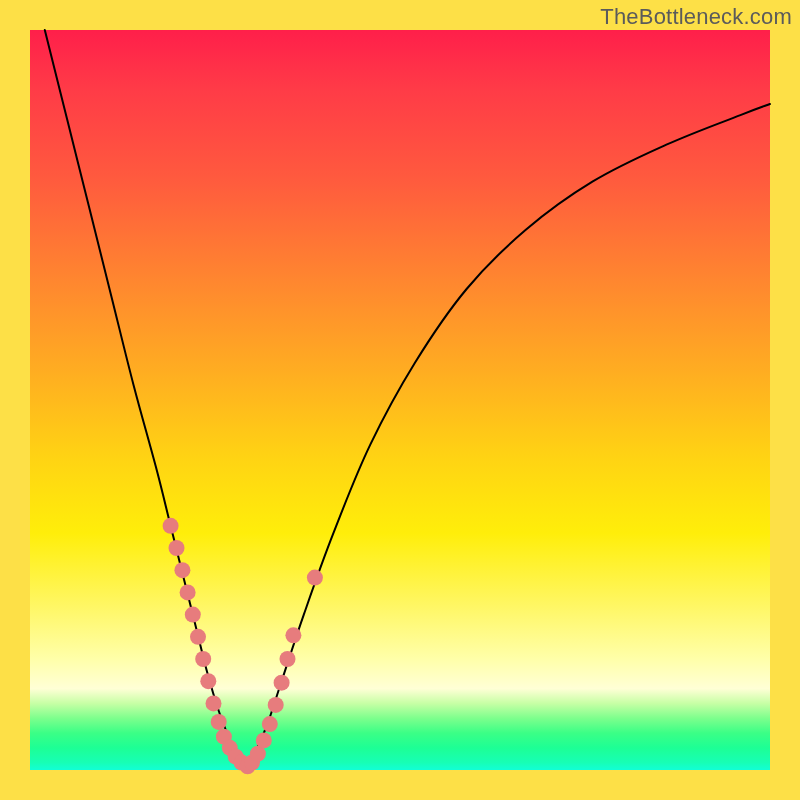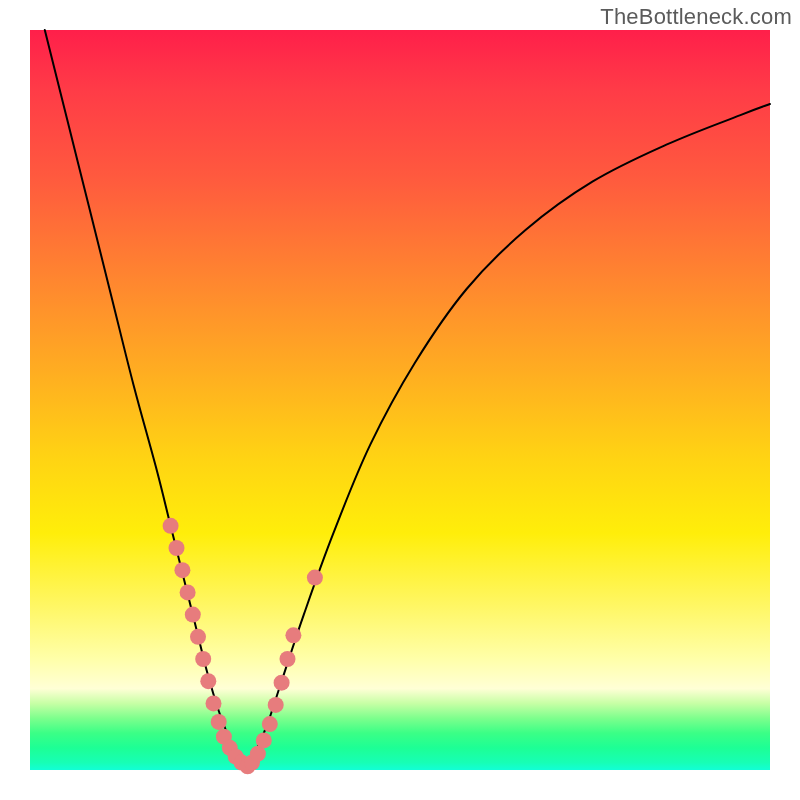--- a/index.html
+++ b/index.html
@@ -8,21 +8,21 @@
     width: 800px;
     height: 800px;
     overflow: hidden;
     background: #000;
     font-family: Arial, Helvetica, sans-serif;
   }
   .frame {
     position: relative;
     width: 800px;
     height: 800px;
-    background: #ffffff;
+    background: #fde047;
   }
   .plot-area {
     position: absolute;
     left: 30px;
     top: 30px;
     width: 740px;
     height: 740px;
     
     background: linear-gradient(
       to bottom,

